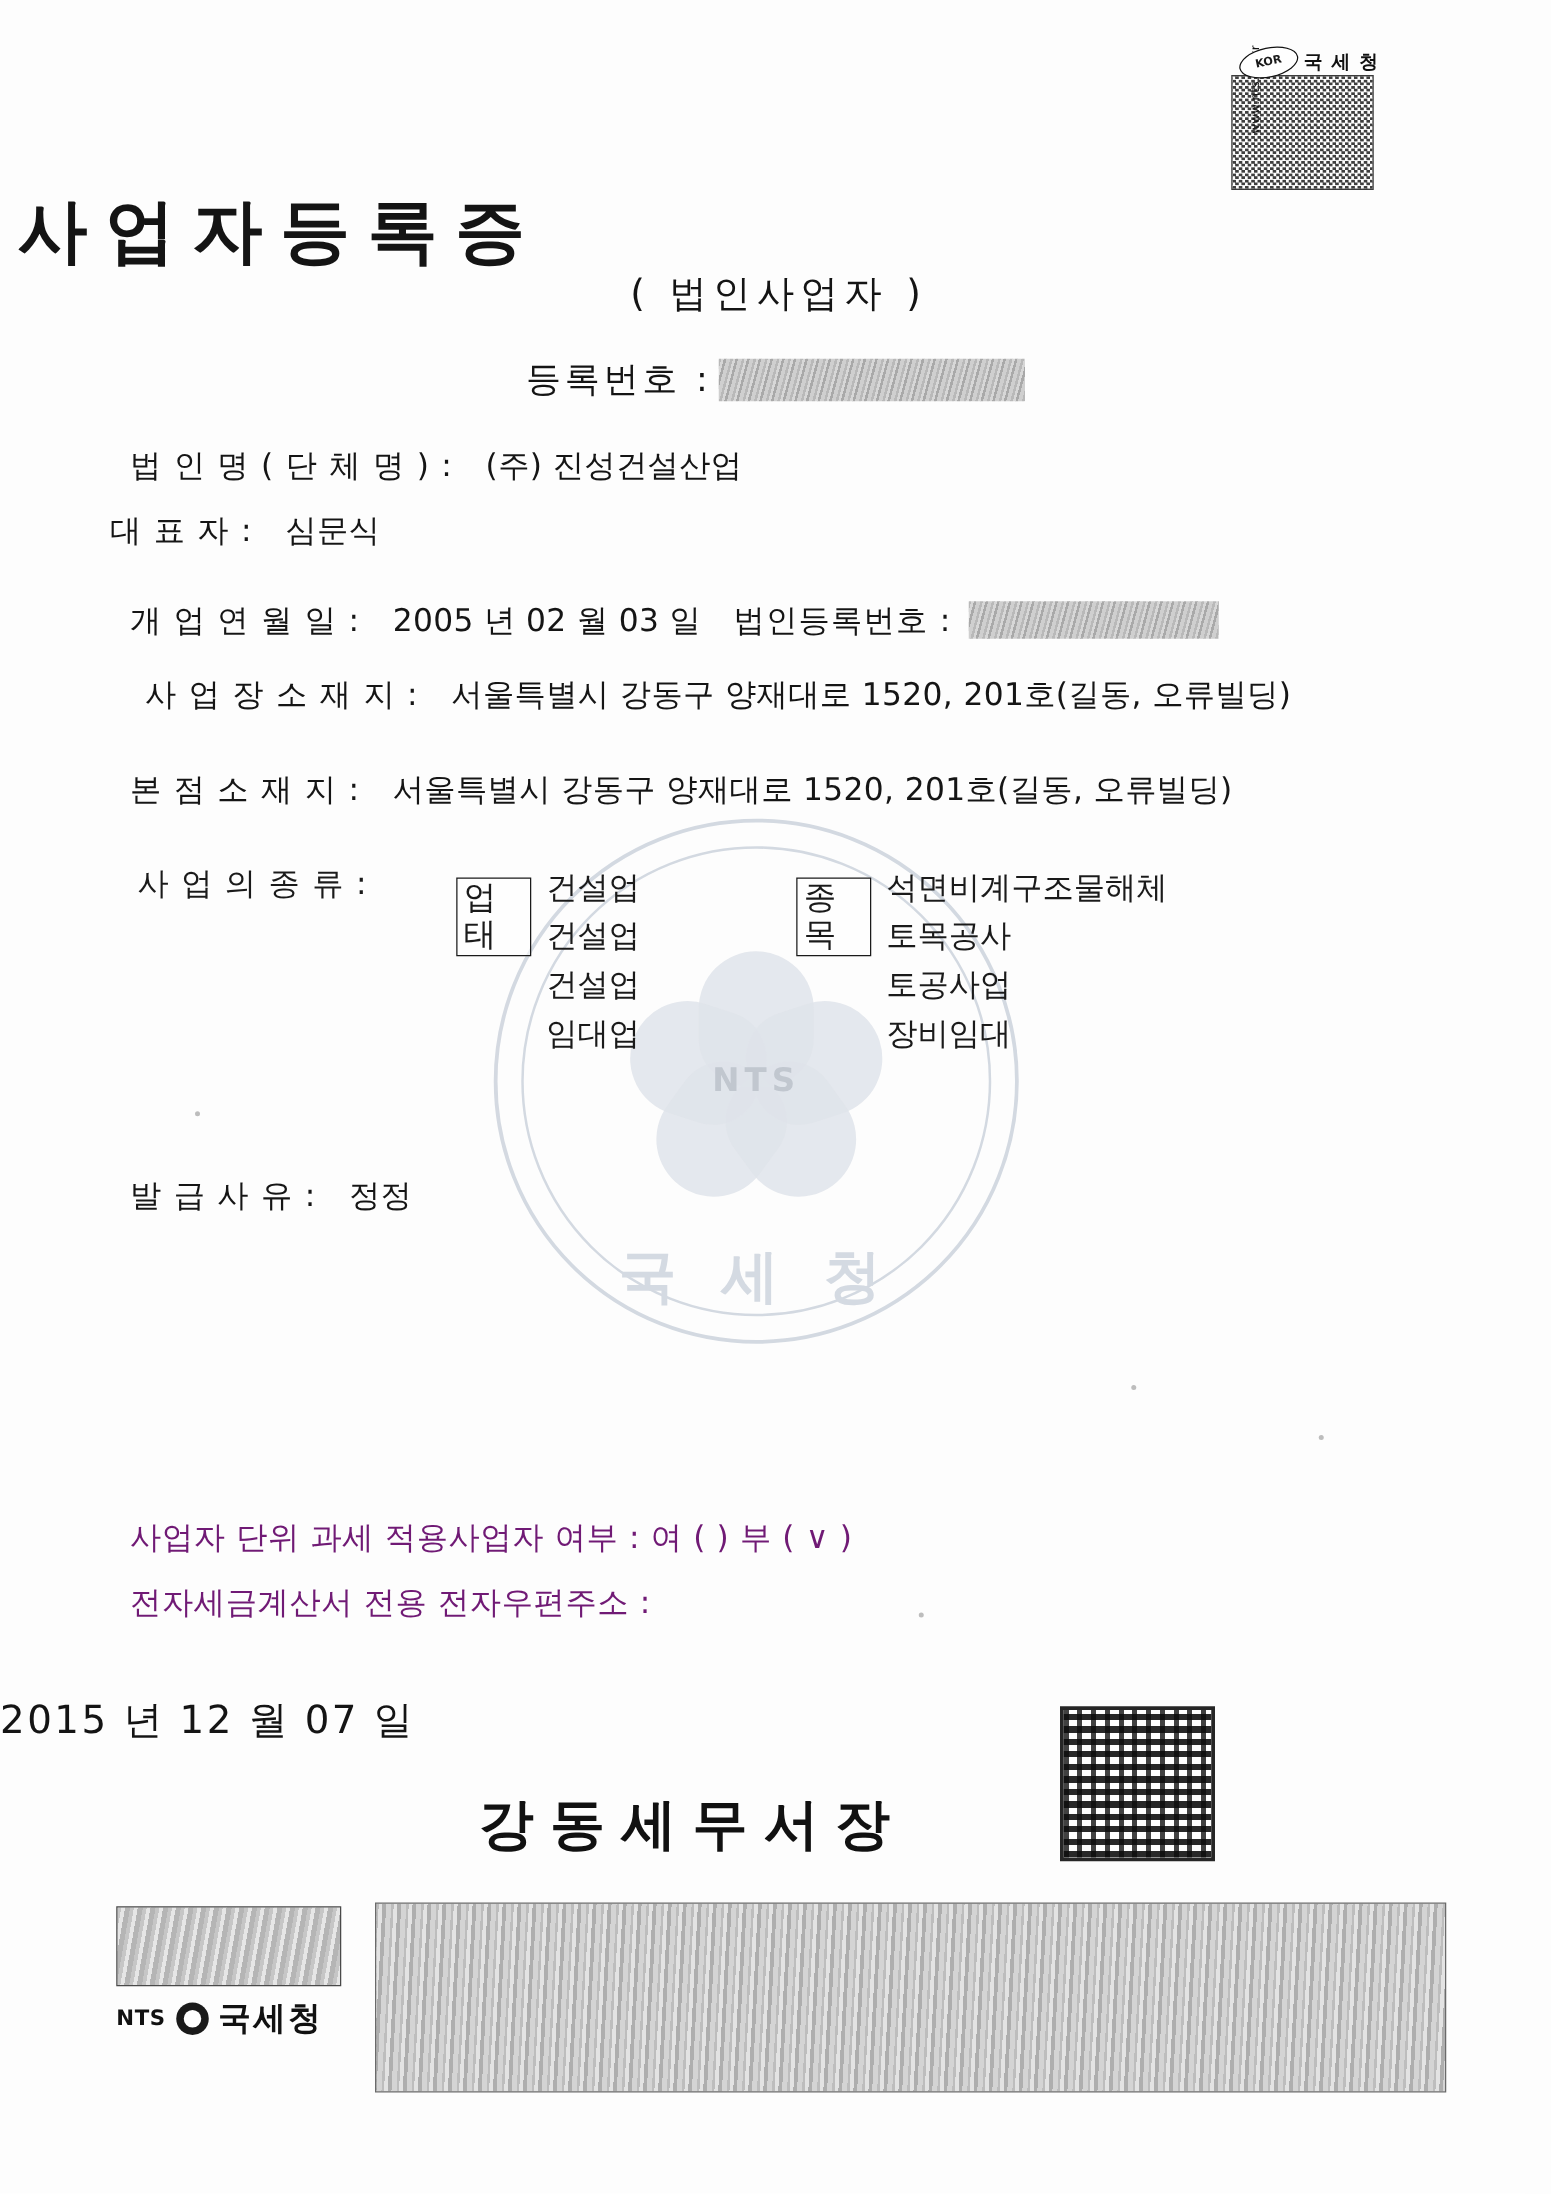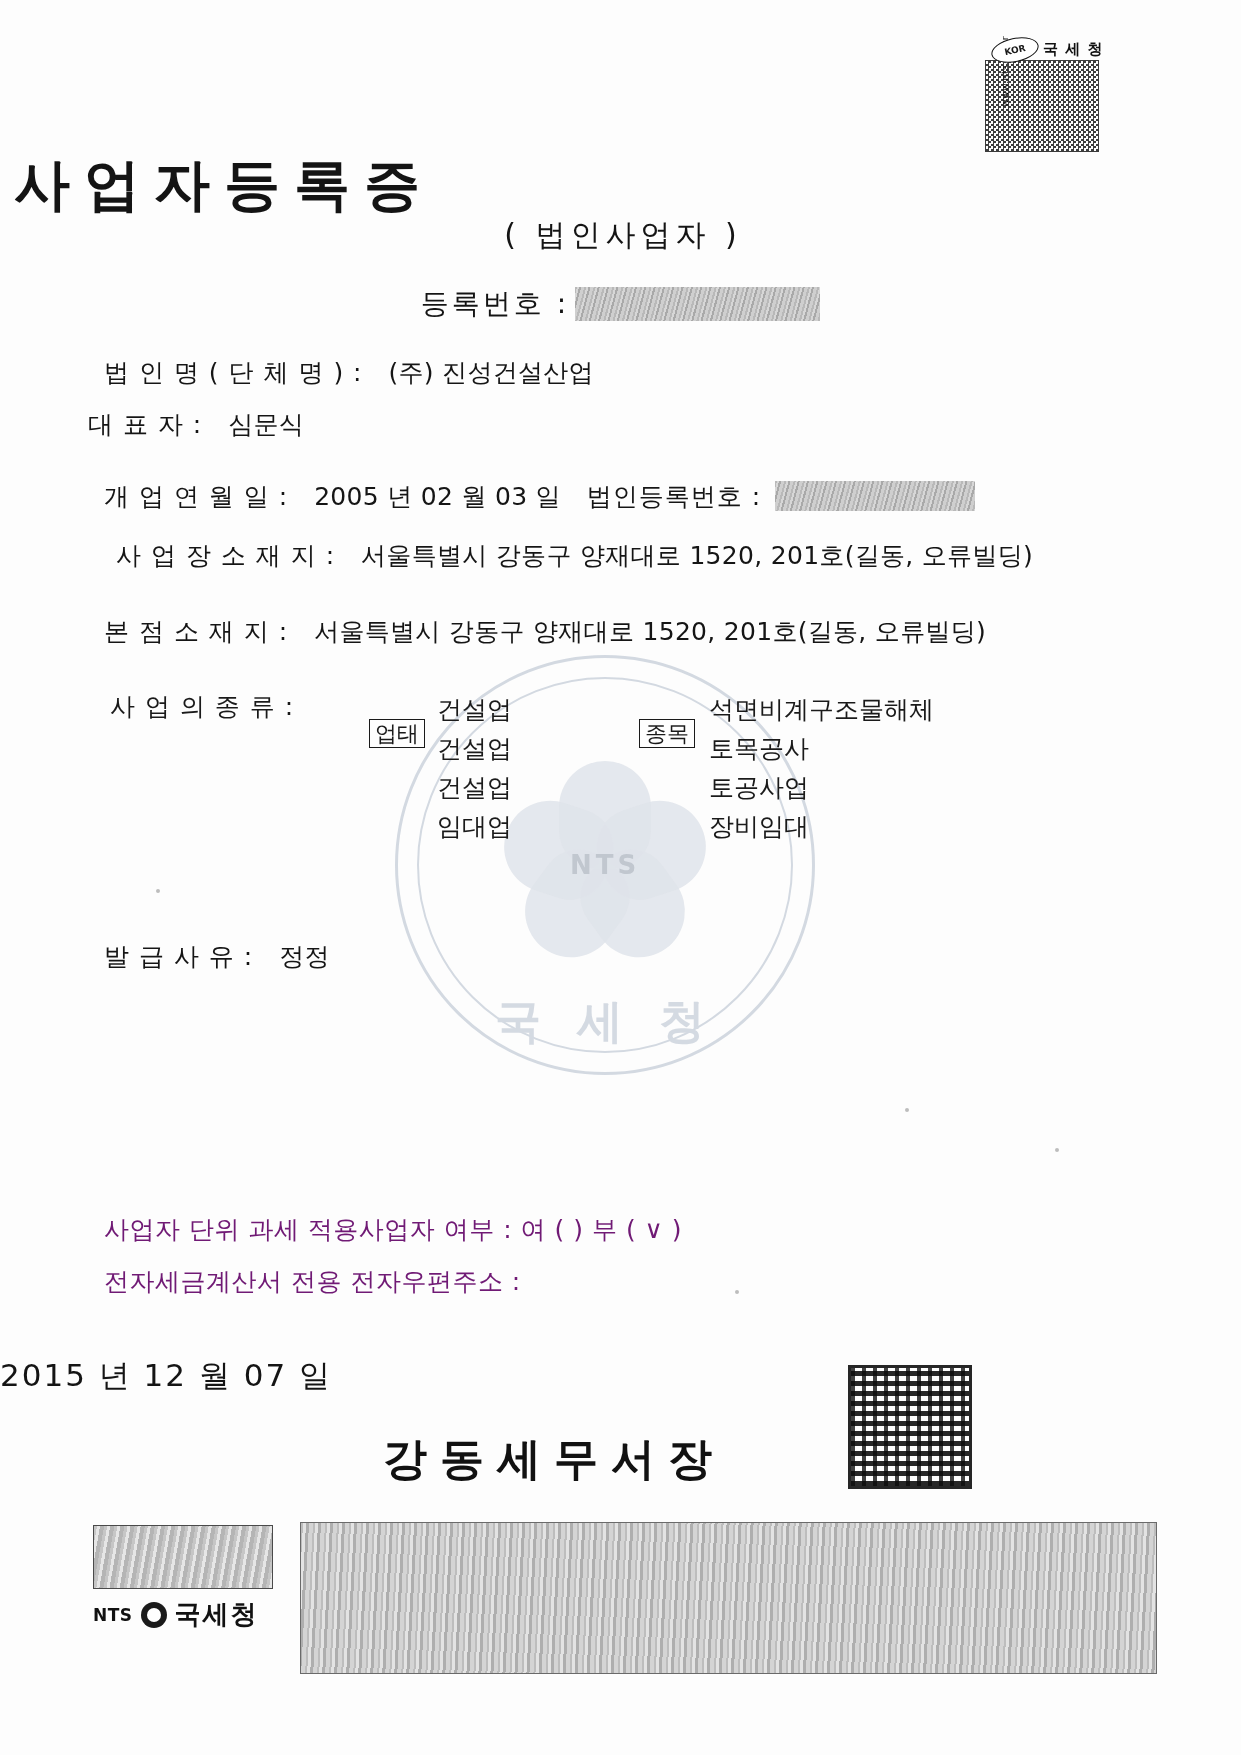--- a/index.html
+++ b/index.html
@@ -152,21 +152,21 @@
     position: absolute;
     top: 0;
     left: 0;
     letter-spacing: 1px;
     white-space: nowrap;
   }
   .tag {
     display: inline-block;
     border: 1.6px solid #1a1a1a;
     padding: 1px 5px;
-    font-size: 22px;
+    font-size: 26px;
     line-height: 1.15;
     background: rgba(255,255,255,.55);
     margin-top: 48px;
   }
   .biz-rows {
     position: absolute;
     top: 0;
     left: 255px;
     width: 720px;
   }

